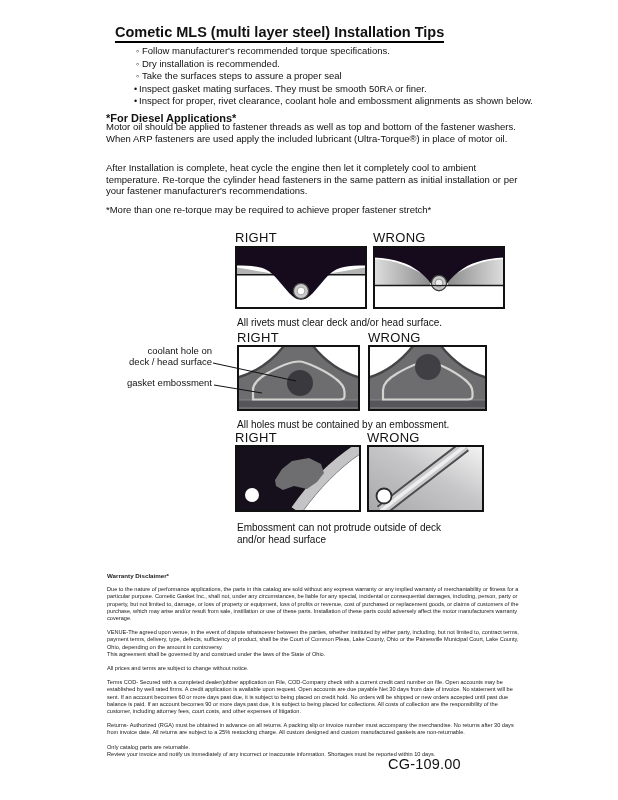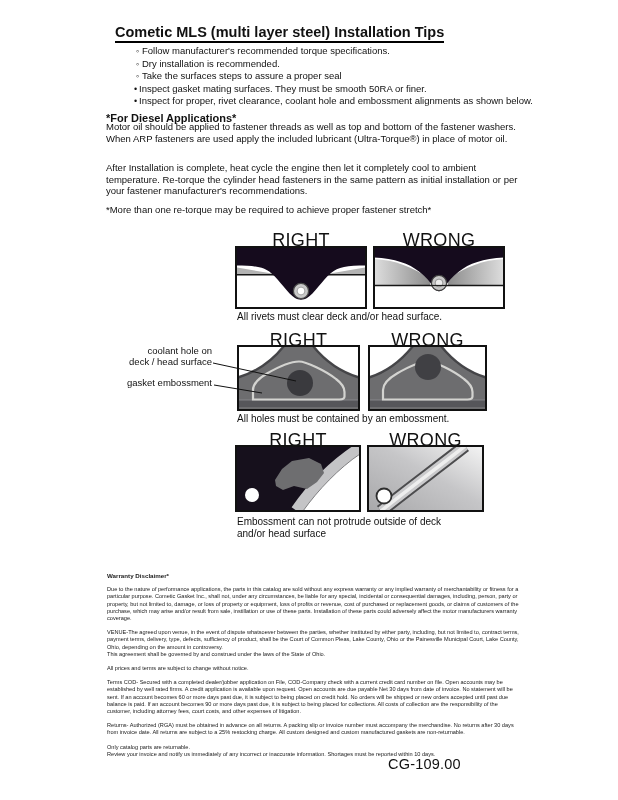--- a/index.html
+++ b/index.html
@@ -15,28 +15,28 @@
   .tips{left:100px;top:45px;font-size:9.5px;line-height:11.6px;width:440px;}
   .tip-row{white-space:nowrap;margin-left:36px;}
   .tip-row .mark{display:inline-block;width:6px;font-size:9px;}
   .tip-sub{margin-left:34px;}
   .tip-sub .mark{width:5px;}
   .diesel-heading{left:106px;top:112px;font-size:11px;font-weight:bold;}
   .para{left:106px;width:418px;font-size:9.5px;line-height:11.6px;}
   .p1{top:121px;}
   .p2{top:162px;}
   .note{top:204px;}
-  .fig-header{font-size:18px;letter-spacing:0.3px;text-align:center;}
+  .fig-header{font-size:13px;letter-spacing:0.3px;text-align:left;}
   .fh-r1a{left:235px;width:132px;top:230px;}
   .fh-r1b{left:373px;width:132px;top:230px;}
   .fh-r2a{left:237px;width:123px;top:330px;}
   .fh-r2b{left:368px;width:119px;top:330px;}
   .fh-r3a{left:235px;width:126px;top:430px;}
   .fh-r3b{left:367px;width:117px;top:430px;}
-  .fig-caption{font-size:10px;line-height:11.5px;}
+  .fig-caption{font-size:10px;line-height:11.5px;margin-top:6px;}
   .cap1{left:237px;top:311px;}
   .cap2{left:237px;top:413px;}
   .cap3{left:237px;top:516px;width:230px;}
   .svgbox{display:block;}
   .b-r1a{left:235px;top:246px;}
   .b-r1b{left:373px;top:246px;}
   .b-r2a{left:237px;top:345px;}
   .b-r2b{left:368px;top:345px;}
   .b-r3a{left:235px;top:445px;}
   .b-r3b{left:367px;top:445px;}

